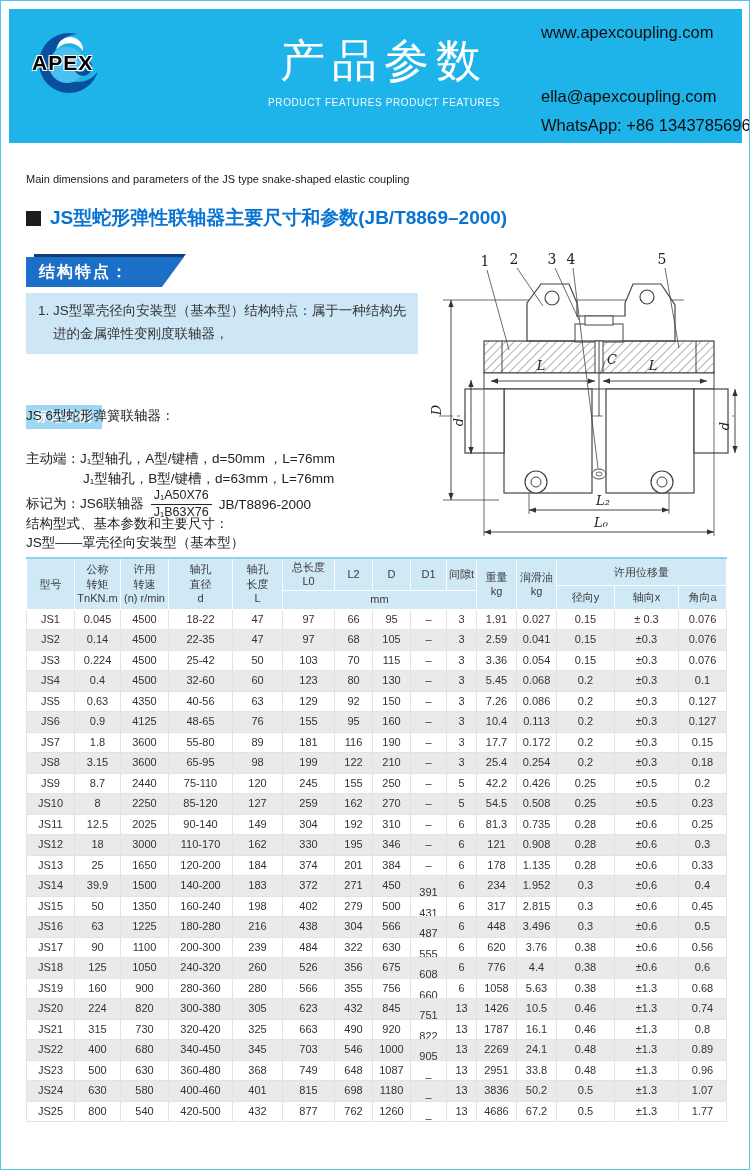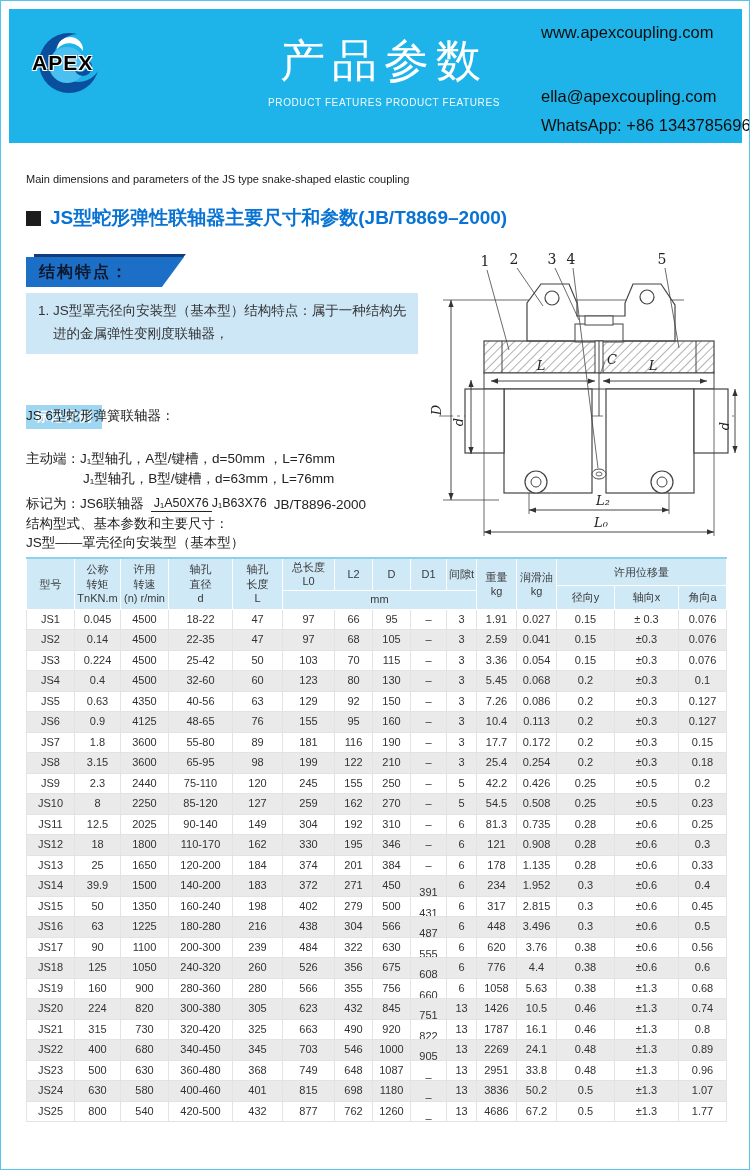--- a/index.html
+++ b/index.html
@@ -23,34 +23,34 @@
   
   .eng-line{position:absolute;left:25px;top:172px;font-size:11px;color:#1a1a1a;}
   .sec-head{position:absolute;left:25px;top:204px;display:flex;align-items:center;}
   .sec-sq{width:15px;height:15px;background:#1c1c1c;margin-right:9px;}
   .sec-txt{font-size:19px;font-weight:bold;color:#0873d3;}
   
   .banner{position:absolute;left:25px;top:256px;width:158px;height:30px;}
   .banner .navy{position:absolute;left:8px;top:-3px;width:152px;height:18px;background:#123c7c;
     clip-path:polygon(0 0,100% 0,90% 100%,0 100%);}
   .banner .blue{position:absolute;left:0;top:0;width:158px;height:30px;background:#1b6fc7;
-    clip-path:polygon(0 0,100% 0,86% 100%,0 100%);color:#0f172a;font-weight:bold;font-size:16px;
+    clip-path:polygon(0 0,100% 0,86% 100%,0 100%);color:#ffffff;font-weight:bold;font-size:16px;
     line-height:30px;padding-left:13px;box-sizing:border-box;letter-spacing:2px;}
   .feat-box{position:absolute;left:25px;top:292px;width:392px;background:#cde7f7;
     padding:7px 10px 9px 12px;box-sizing:border-box;font-size:13.5px;color:#333;line-height:1.68;}
   .feat-box p{margin:0;padding-left:15px;text-indent:-15px;}
   
   .badge{position:absolute;left:25px;top:404px;background:#9fd7f2;color:#fff;font-weight:bold;
     font-size:13.5px;padding:3px 9px;letter-spacing:1px;}
   .mk{position:absolute;left:25px;font-size:13.5px;color:#222;}
   .mk1{top:406px;text-align:right;}
   .mk2{top:449px;}
   .mk3{top:469px;padding-left:57px;}
   .mkfrac{top:486px;display:flex;align-items:center;height:34px;}
-  .frac{display:inline-flex;flex-direction:row;margin:0 7px;font-size:12.5px;line-height:1.25;}
+  .frac{display:inline-flex;flex-direction:column;text-align:center;margin:0 7px;font-size:12.5px;line-height:1.25;}
   .frac .ft{border-bottom:1px solid #222;padding:0 3px;}
   .mk5{top:514px;}
   .mk6{top:533px;}
   
   .draw{position:absolute;left:428px;top:246px;width:315px;height:302px;}
   .draw svg{width:100%;height:100%;}
   .dr-lab{font-family:"DejaVu Serif",serif;font-style:italic;font-size:13px;fill:#222;}
   .dr-num{font-family:"DejaVu Serif",serif;font-size:14px;fill:#222;}
   
   .spec-table{position:absolute;left:25px;top:556px;width:700px;border-collapse:collapse;
@@ -389,21 +389,21 @@
         <td>–</td>
         <td>3</td>
         <td>25.4</td>
         <td>0.254</td>
         <td>0.2</td>
         <td>±0.3</td>
         <td>0.18</td>
       </tr>
       <tr>
         <td>JS9</td>
-        <td>2.3</td>
+        <td>8.7</td>
         <td>2440</td>
         <td>75-110</td>
         <td>120</td>
         <td>245</td>
         <td>155</td>
         <td>250</td>
         <td>–</td>
         <td>5</td>
         <td>42.2</td>
         <td>0.426</td>
@@ -441,21 +441,21 @@
         <td>6</td>
         <td>81.3</td>
         <td>0.735</td>
         <td>0.28</td>
         <td>±0.6</td>
         <td>0.25</td>
       </tr>
       <tr>
         <td>JS12</td>
         <td>18</td>
-        <td>1800</td>
+        <td>3000</td>
         <td>110-170</td>
         <td>162</td>
         <td>330</td>
         <td>195</td>
         <td>346</td>
         <td>–</td>
         <td>6</td>
         <td>121</td>
         <td>0.908</td>
         <td>0.28</td>

